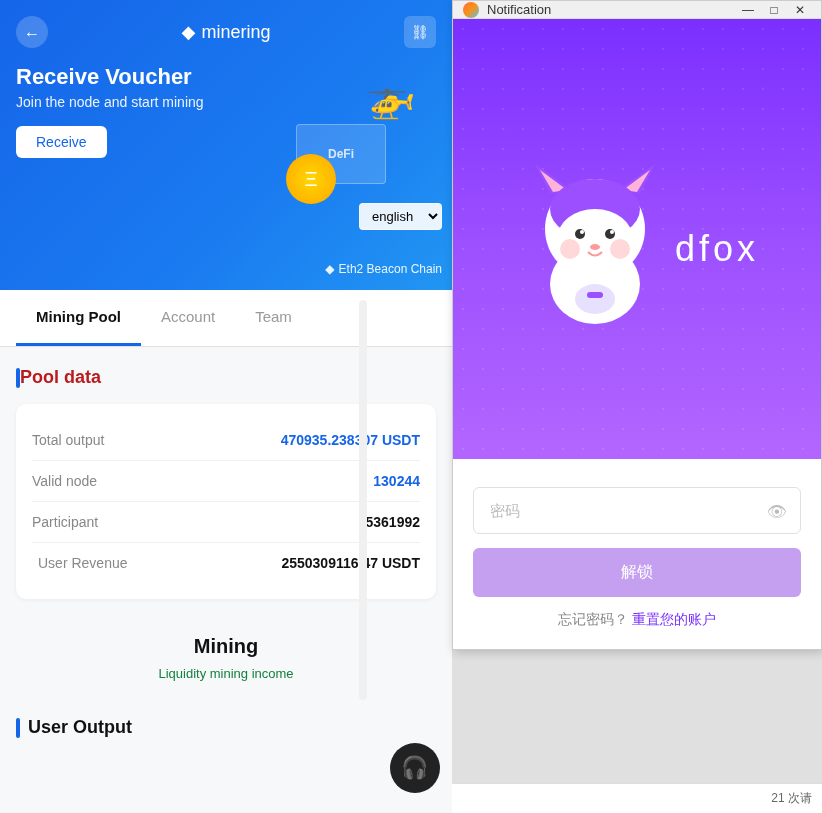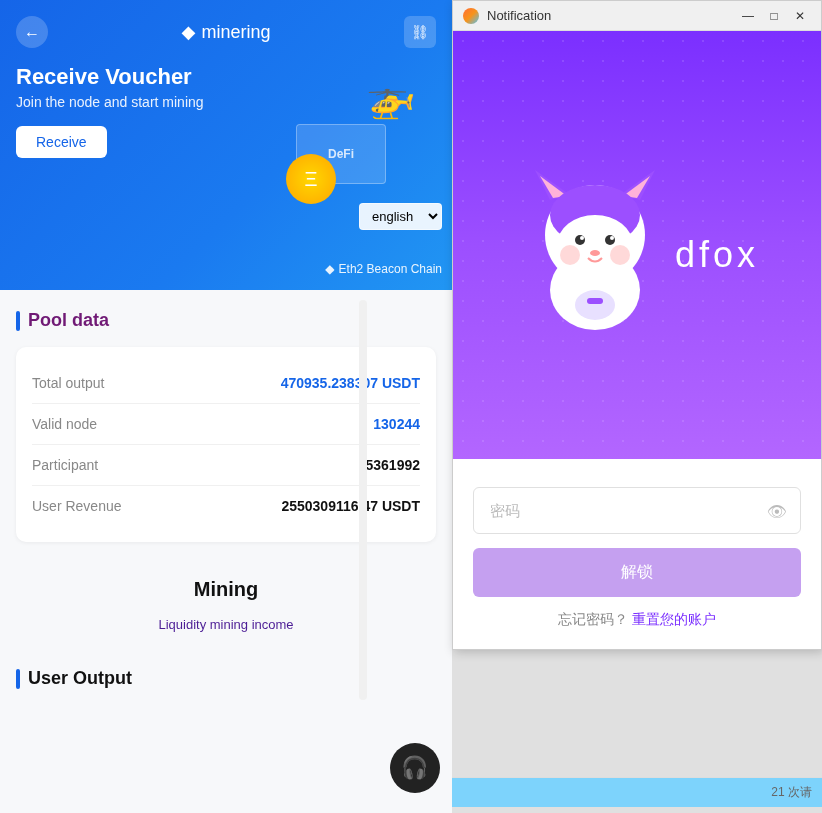--- a/index.html
+++ b/index.html
@@ -208,24 +208,24 @@
     .main-content {
       flex: 1;
       overflow-y: auto;
       padding: 20px 16px;
       background: #f7f8fa;
     }
 
     .section-title {
       display: flex;
       align-items: center;
-      gap: 8px;
+      gap: 0;
       font-size: 18px;
       font-weight: 700;
-      color: #701a75;
+      color: #b91c1c;
       margin-bottom: 16px;
     }
 
     .section-bar {
       width: 4px;
       height: 20px;
       background: #1565e8;
       border-radius: 2px;
     }
 
@@ -241,20 +241,21 @@
       display: flex;
       justify-content: space-between;
       align-items: center;
       padding: 12px 0;
       border-bottom: 1px solid #f0f0f0;
       font-size: 14px;
     }
 
     .pool-row:last-child {
       border-bottom: none;
+      margin-left: 6px;
     }
 
     .pool-row .label {
       color: #888;
     }
 
     .pool-row .value {
       color: #111;
       font-weight: 600;
     }
@@ -269,22 +270,22 @@
     }
 
     .mining-section h3 {
       font-size: 20px;
       font-weight: 700;
       color: #111;
     }
 
     .mining-section p {
       font-size: 13px;
-      color: #4c1d95;
-      margin-top: 16px;
+      color: #15803d;
+      margin-top: 8px;
     }
 
     .user-output-title {
       display: flex;
       align-items: center;
       gap: 8px;
       font-size: 18px;
       font-weight: 700;
       color: #111;
       margin-top: 26px;
@@ -313,21 +314,21 @@
       width: 370px;
       height: 650px;
       background: #fff;
       border: 1px solid #ccc;
       box-shadow: 2px 2px 10px rgba(0,0,0,0.2);
       display: flex;
       flex-direction: column;
     }
 
     .window-titlebar {
-      height: 30px;
+      height: 18px;
       background: #f0f0f0;
       display: flex;
       align-items: center;
       padding: 0 10px;
       border-bottom: 1px solid #ddd;
       justify-content: space-between;
     }
 
     .window-title-text {
       font-size: 13px;
@@ -453,25 +454,25 @@
 
     .forgot-link a {
       color: #7b2fff;
       text-decoration: none;
       font-weight: 500;
     }
 
     
     .bottom-bar {
       position: absolute;
-      bottom: 6px;
+      bottom: 0;
       right: 0;
       width: 370px;
       height: 30px;
-      background: #7dd3fc;
+      background: #ffffff;
       border-top: 1px solid #ddd;
       display: flex;
       align-items: center;
       justify-content: flex-end;
       padding: 0 10px;
       font-size: 12px;
       color: #666;
     }
 
     .scrollbar-area {
@@ -524,20 +525,31 @@
         <option>korean</option>
       </select>
     </div>
 
     <div class="eth-chain">
       <span>◆</span>
       <span>Eth2 Beacon Chain</span>
     </div>
   </div>
 
+  <div class="tabs">
+    <div class="tab active">
+      <span>Mining Pool</span>
+    </div>
+    <div class="tab">
+      <span>Account</span>
+    </div>
+    <div class="tab">
+      <span>Team</span>
+    </div>
+  </div>
 
   <div class="main-content">
     <div class="section-title">
       <div class="section-bar"></div>
       <span>Pool data</span>
     </div>
 
     <div class="pool-card">
       <div class="pool-row">
         <span class="label">Total output</span>

